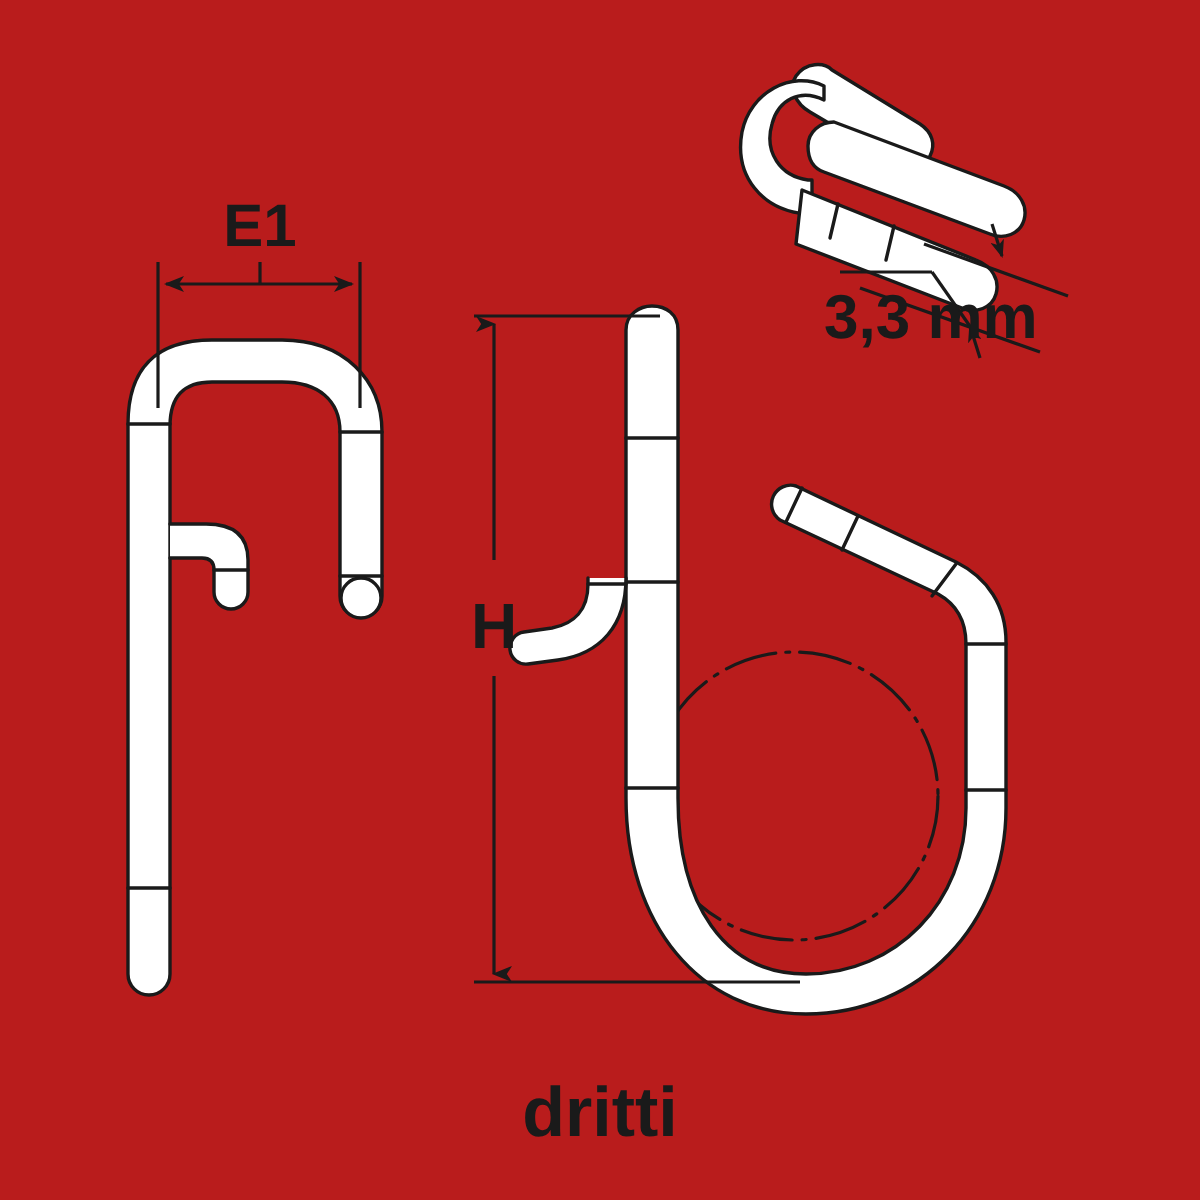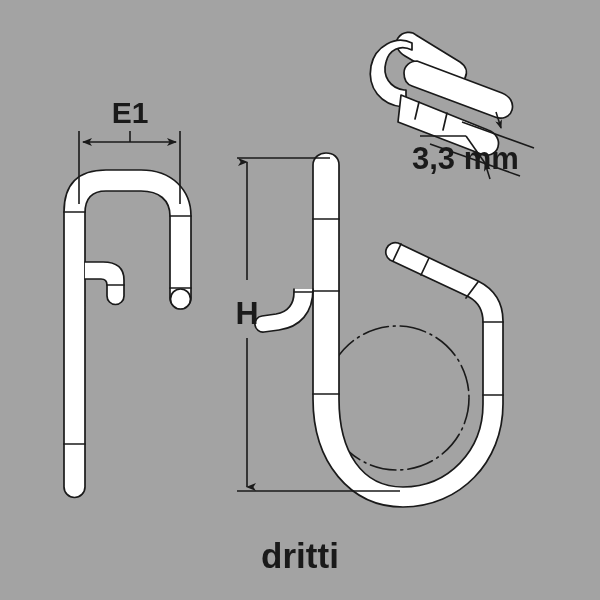--- a/index.html
+++ b/index.html
@@ -7,21 +7,21 @@
     padding: 0;
     background: #ffffff;
   }
   body {
     font-family: "Liberation Sans", sans-serif;
   }
   #canvas {
     position: relative;
     width: 600px;
     height: 600px;
-    background: #a3a3a3;
+    background: #b91c1c;
     overflow: hidden;
   }
   #canvas svg {
     position: absolute;
     left: 0;
     top: 0;
   }
   .label-text {
     font-family: "Liberation Sans", sans-serif;
     font-weight: bold;

